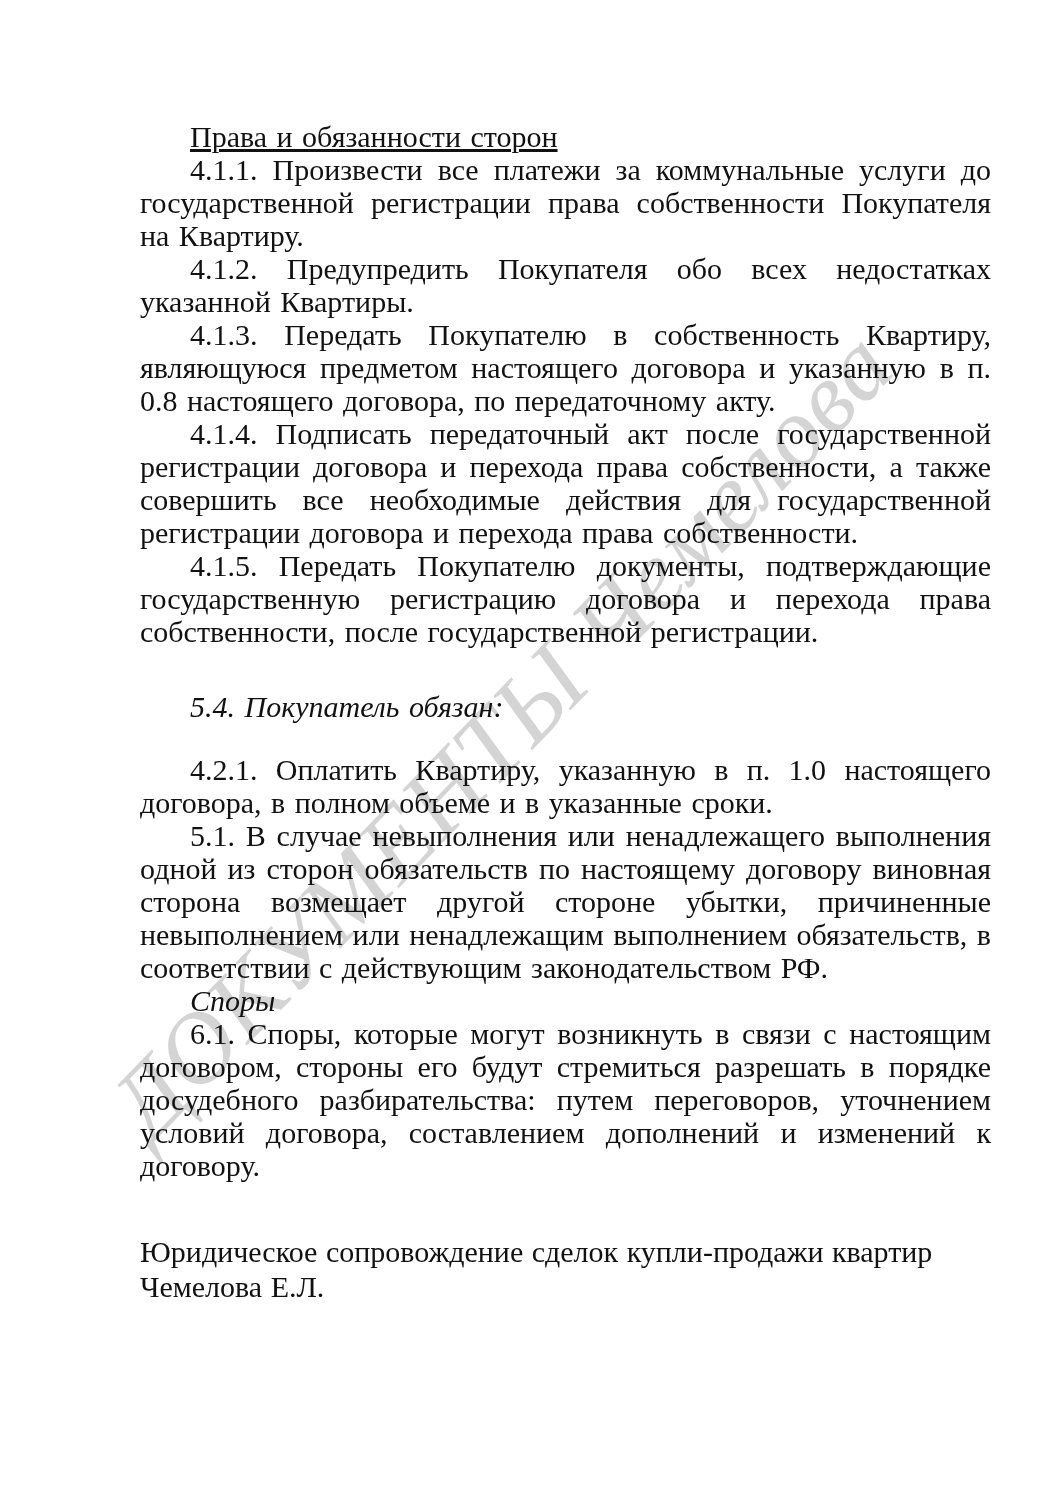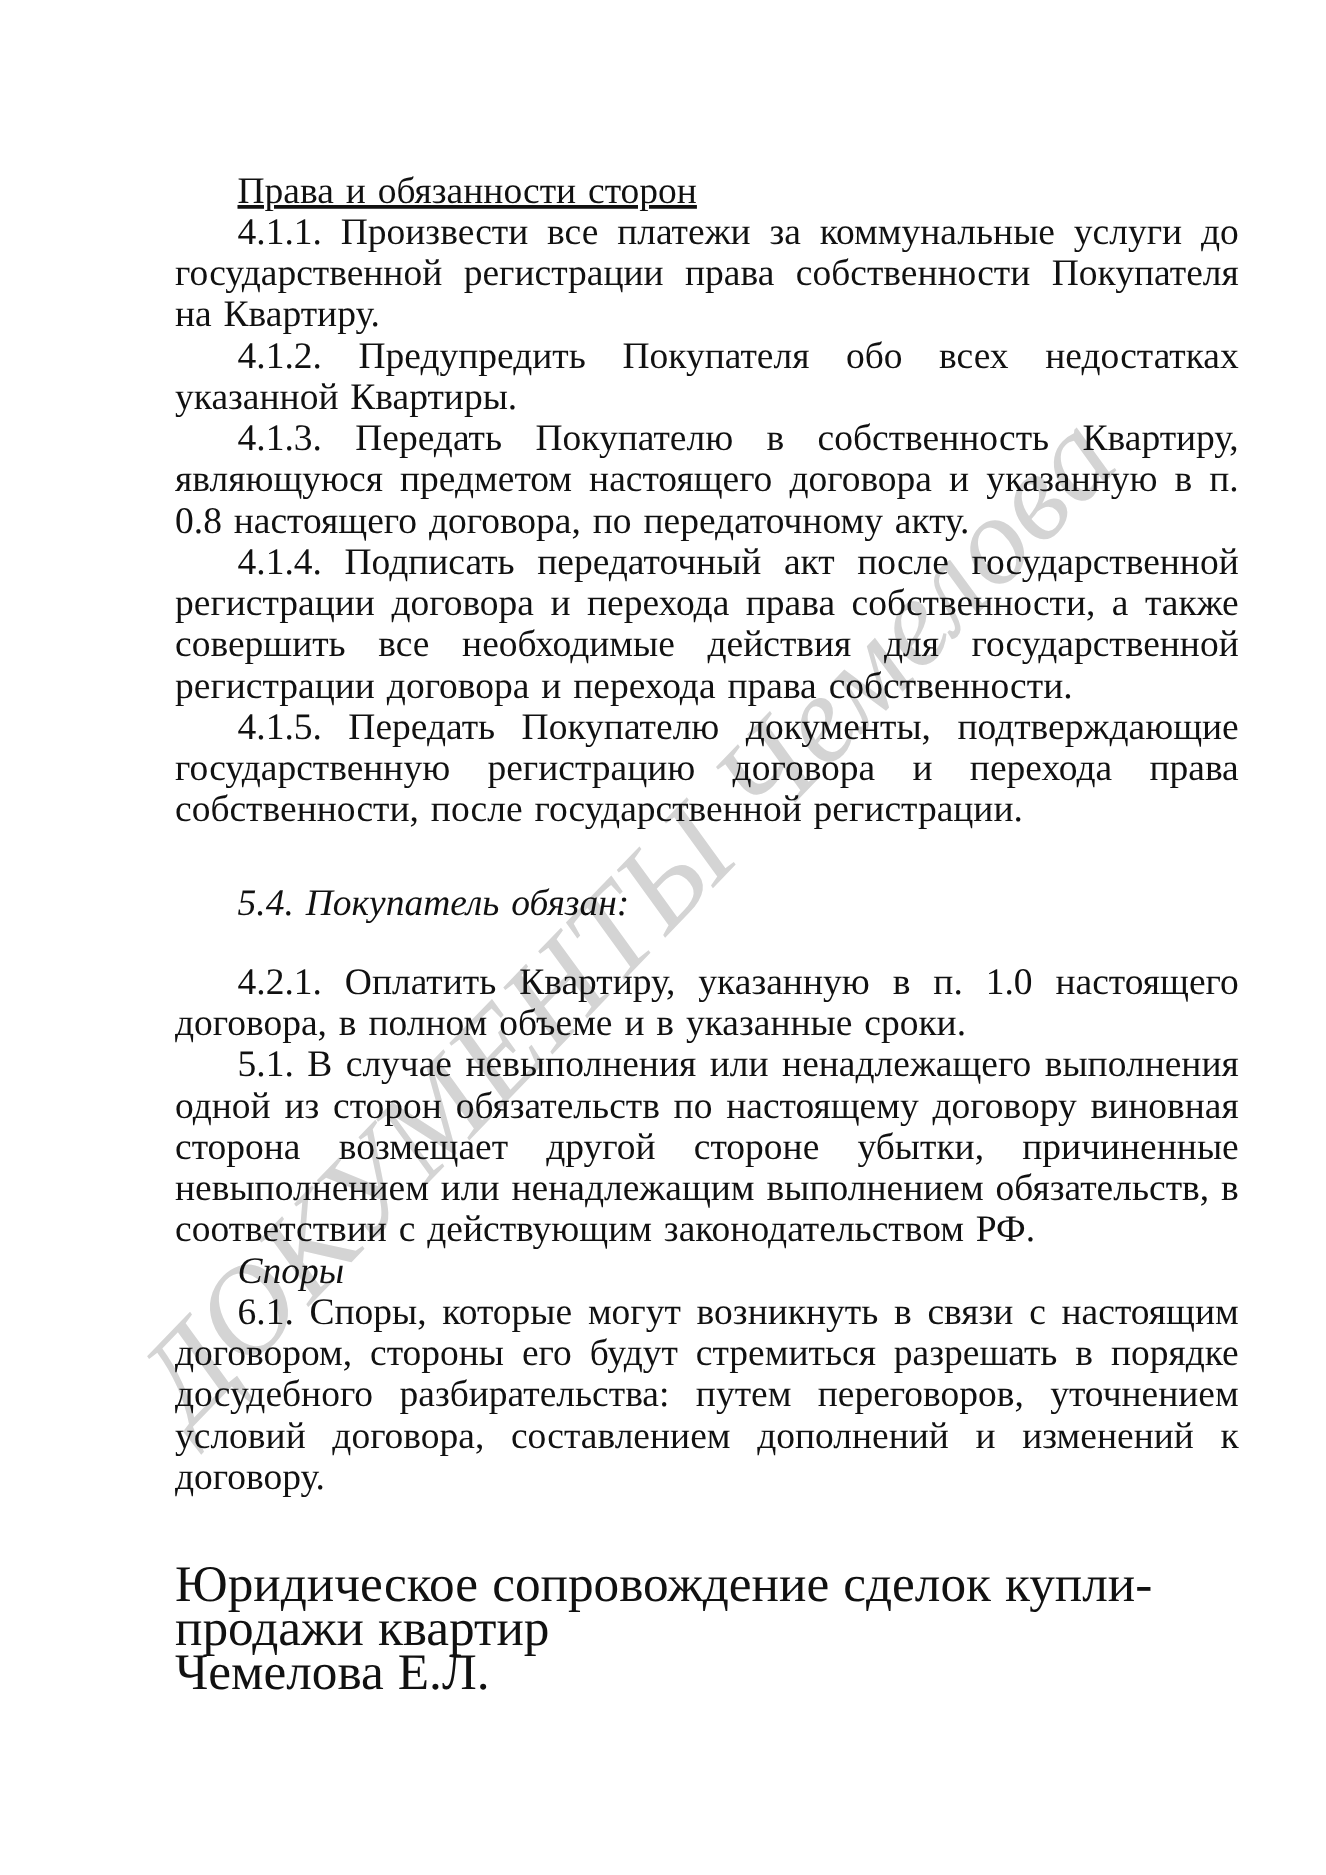--- a/index.html
+++ b/index.html
@@ -26,42 +26,42 @@
     transform: rotate(-46deg);
     transform-origin: 0% 50%;
     letter-spacing: 1px;
     user-select: none;
     pointer-events: none;
   }
 
   .content {
     position: absolute;
     left: 140px;
-    top: 136px;
+    top: 120px;
     width: 851px;
     z-index: 1;
   }
   .content p {
     margin: 0;
     font-size: 30px;
     line-height: 33px;
     text-align: justify;
     text-align-last: left;
     text-indent: 50px;
     word-spacing: 2px;
   }
   .heading { text-decoration: underline; }
   .italic  { font-style: italic; }
   .gap-lg  { margin-top: 42px !important; }
   .gap-md  { margin-top: 30px !important; }
 
   .footer { margin-top: 52px; }
   .footer p {
     margin: 0;
-    font-size: 41px;
+    font-size: 30px;
     line-height: 35px;
     text-align: left;
     text-indent: 0;
     word-spacing: 1px;
   }
 </style>
 </head>
 <body>
 
 <div class="page">

